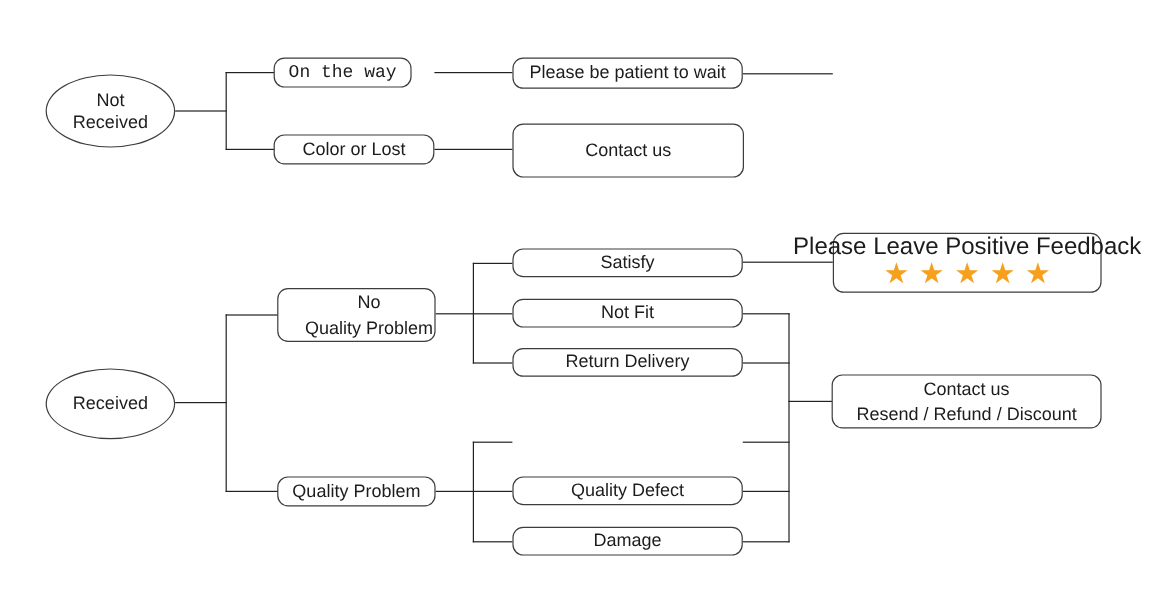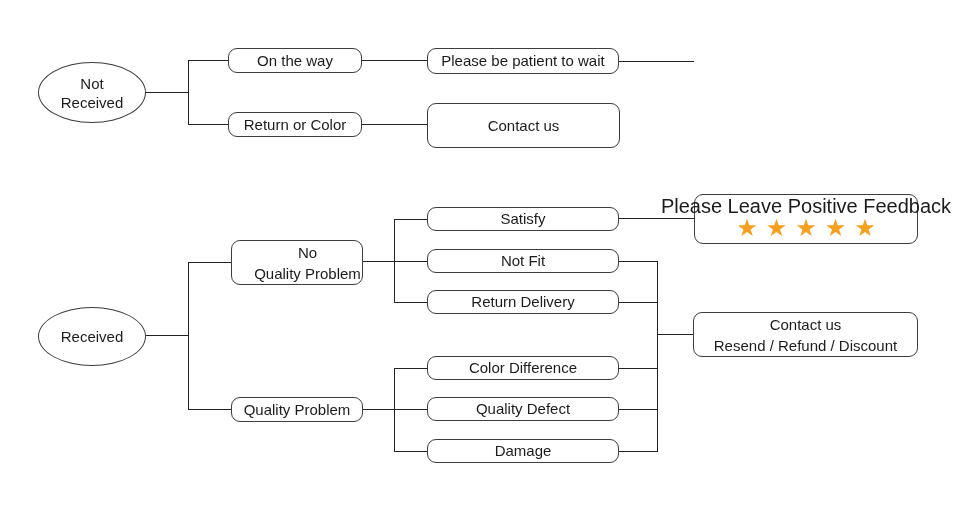--- a/index.html
+++ b/index.html
@@ -89,31 +89,31 @@
   <div class="line" style="left:619px;top:409px;width:39px;height:1px;"></div>
   <div class="line" style="left:619px;top:451px;width:39px;height:1px;"></div>
   <div class="line" style="left:657px;top:261px;width:1px;height:191px;"></div>
   <div class="line" style="left:657px;top:334px;width:37px;height:1px;"></div>
 
   <div class="node ellipse" style="left:38px;top:62px;width:108px;height:61px;">
     <span>Not</span>
     <span>Received</span>
   </div>
 
-  <div class="node" style="left:228px;top:48px;width:134px;height:25px;">
+  <div class="node" style="left:228px;top:48px;width:115px;height:25px;font-family:Liberation Mono, monospace;">
     <span>On the way</span>
   </div>
 
   <div class="node" style="left:427px;top:48px;width:192px;height:26px;">
     <span>Please be patient to wait</span>
   </div>
 
 
   <div class="node" style="left:228px;top:112px;width:134px;height:25px;">
-    <span>Return or Color</span>
+    <span>Color or Lost</span>
   </div>
 
   <div class="node two-line" style="left:427px;top:103px;width:193px;height:45px;">
     <span>Contact us</span>
   </div>
 
   <div class="node ellipse" style="left:38px;top:307px;width:108px;height:59px;">
     <span>Received</span>
   </div>
 
@@ -131,23 +131,20 @@
   </div>
 
   <div class="node" style="left:427px;top:249px;width:192px;height:24px;">
     <span>Not Fit</span>
   </div>
 
   <div class="node" style="left:427px;top:290px;width:192px;height:24px;">
     <span>Return Delivery</span>
   </div>
 
-  <div class="node" style="left:427px;top:356px;width:192px;height:24px;">
-    <span>Color Difference</span>
-  </div>
 
   <div class="node" style="left:427px;top:397px;width:192px;height:24px;">
     <span>Quality Defect</span>
   </div>
 
   <div class="node" style="left:427px;top:439px;width:192px;height:24px;">
     <span>Damage</span>
   </div>
 
   <div class="node" style="left:694px;top:194px;width:224px;height:50px;">

